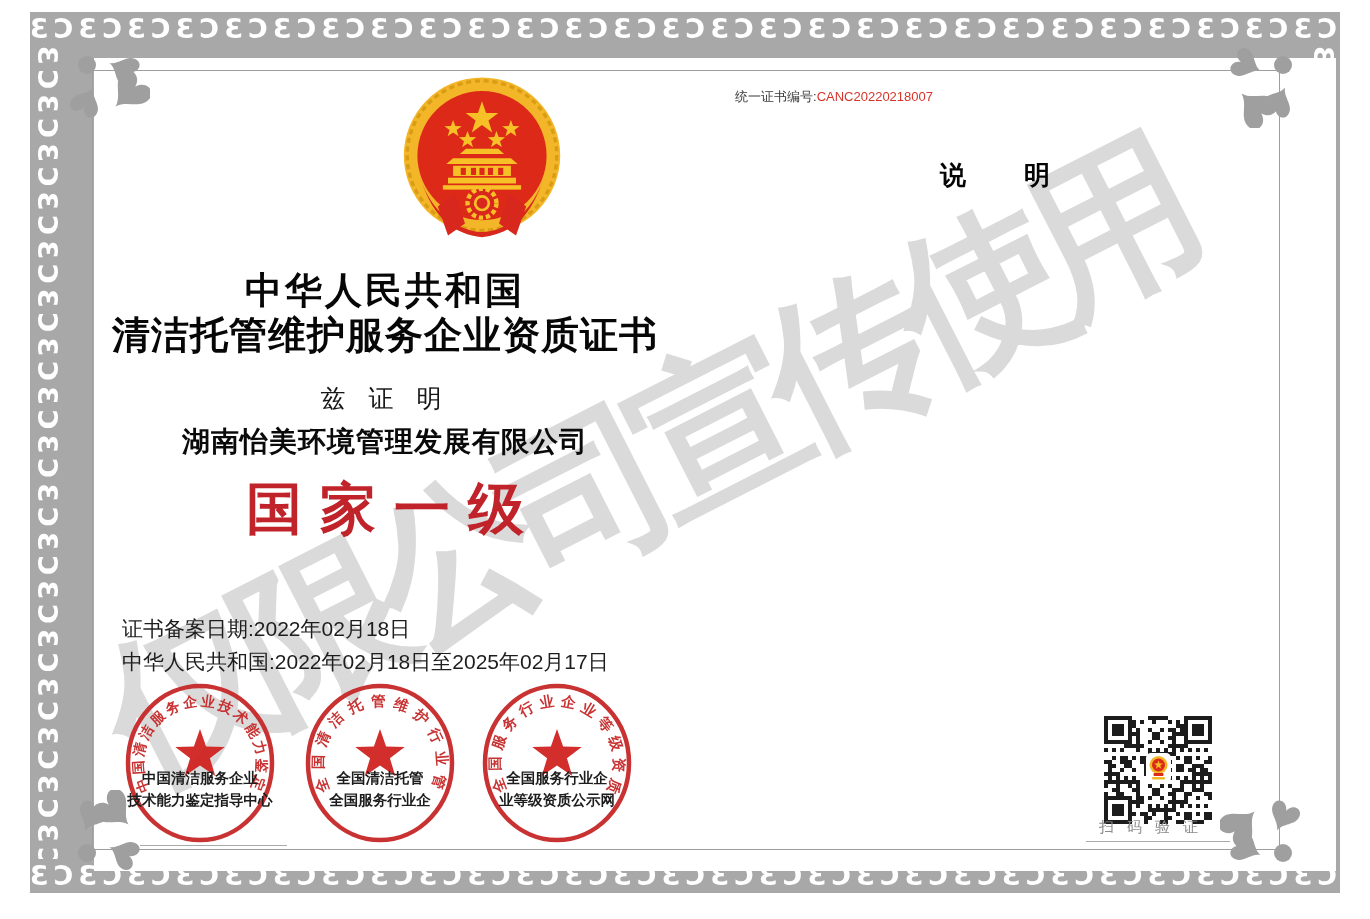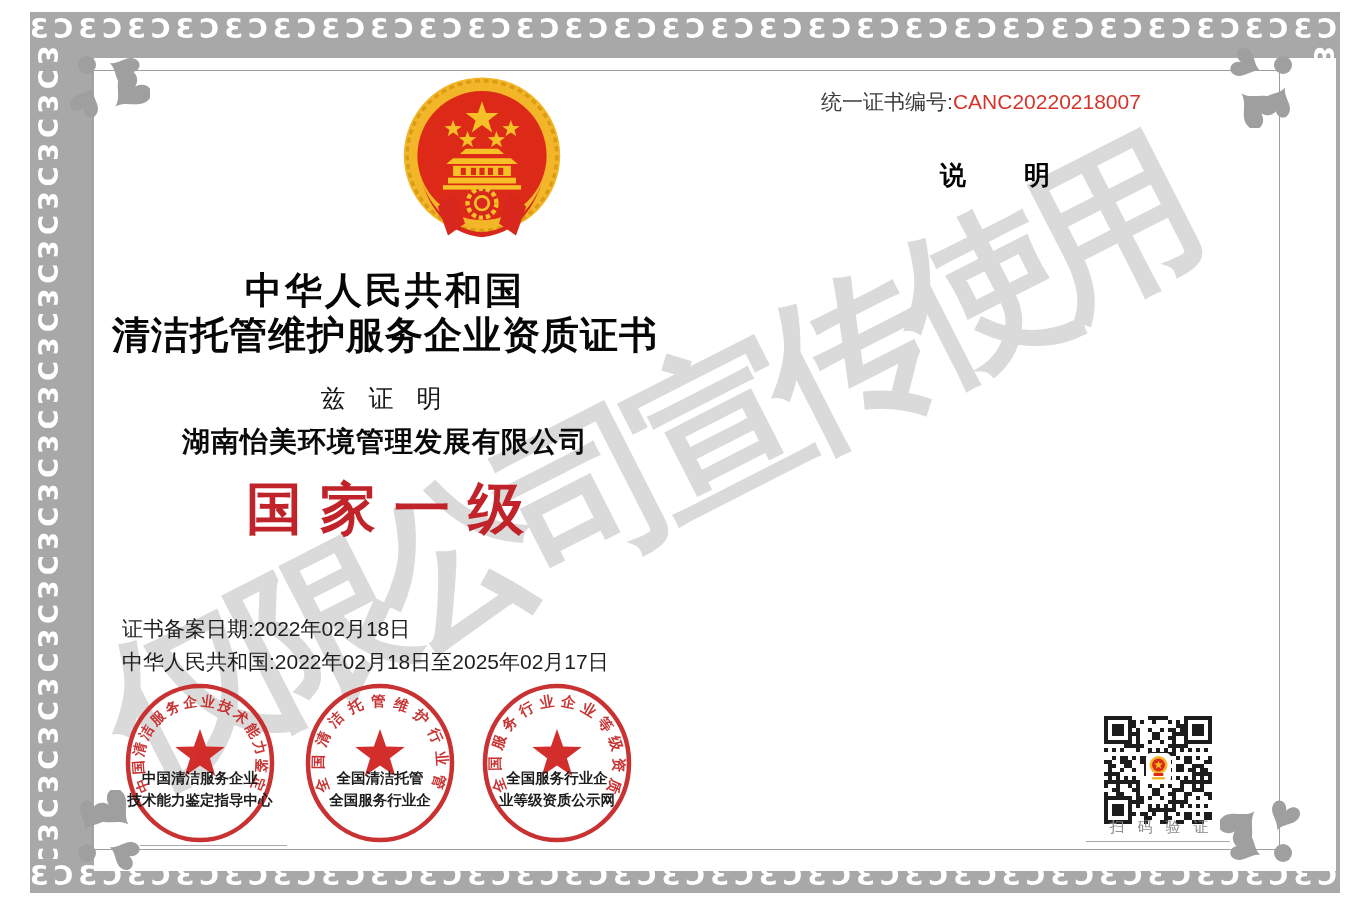--- a/index.html
+++ b/index.html
@@ -37,21 +37,21 @@
   .country   { position: absolute; top: 266px; width: 100%; font-size: 37px; font-weight: 800; letter-spacing: 3px; color: #070707; }
   .cert-title{ position: absolute; top: 310px; width: 100%; font-size: 38px; font-weight: 700; letter-spacing: 1px; color: #070707; }
   .certify   { position: absolute; top: 382px; width: 100%; font-size: 25px; letter-spacing: 8px; color: #161616; }
   .company   { position: absolute; top: 423px; width: 100%; font-size: 28px; font-weight: 700; letter-spacing: 1px; color: #0a0a0a; }
   .grade     { position: absolute; top: 472px; width: 100%; font-family: "DejaVu Serif", serif;
                font-size: 56px; font-weight: 700; letter-spacing: 18px; color: #c0232a; text-indent: 18px; }
   .date-line1{ position: absolute; left: 17px; top: 615px; font-size: 21px; color: #1d1d1d; text-align: left; }
   .date-line2{ position: absolute; left: 17px; top: 648px; font-size: 21px; color: #1d1d1d; text-align: left; }
 
   
-  .certno { position: absolute; left: 735px; top: 88px; width: 492px; text-align: center; font-size: 21px; color: #3b3b3b; }
+  .certno { position: absolute; left: 735px; top: 88px; width: 492px; text-align: left; font-size: 13px; color: #3b3b3b; }
   .certno .num { color: #d5342b; }
   .notes-heading { position: absolute; left: 735px; top: 150px; width: 522px; text-align: center;
                    font-size: 26px; font-weight: 800; color: #050505; letter-spacing: 2px; margin-top: 8px; }
   .notes { position: absolute; left: 735px; top: 197px; width: 524px; font-size: 17.5px; line-height: 38px;
            color: #3f3f3f; text-align: justify; }
   .notes p { text-indent: 2em; margin: 0; }
 
   
   .seal { position: absolute; width: 160px; height: 165px; }
   .seal svg { position: absolute; left: 0; top: 0; }
@@ -59,21 +59,21 @@
                font-size: 14.5px; font-weight: 600; color: #1c1c1c; }
   .seal .cap1 { top: 88px; } .seal .cap2 { top: 110px; }
   .seal1 { left: 120px; top: 681px; }
   .seal2 { left: 300px; top: 681px; }
   .seal3 { left: 477px; top: 681px; }
 
   
   .qr-wrap { position: absolute; left: 1104px; top: 716px; width: 108px; height: 108px; background: #fff; }
   .qr-badge { position: absolute; left: 1146px; top: 753px; width: 25px; height: 30px; background: #ffffff;
               border-radius: 5px; display: flex; align-items: center; justify-content: center; }
-  .qr-caption { position: absolute; left: 1086px; top: 818px; width: 146px; text-align: center;
+  .qr-caption { position: absolute; left: 1086px; top: 818px; width: 146px; text-align: left;
                 font-size: 15px; color: #8d8d8d; letter-spacing: 13px; text-indent: 13px; }
   .sig-line { position: absolute; height: 1px; background: #a9a9a9; }
   .sig-line.left  { left: 140px;  top: 845px; width: 147px; }
   .sig-line.right { left: 1086px; top: 841px; width: 144px; }
 </style>
 </head>
 <body>
 
 <div class="band">
     <div class="band-inner"></div>

